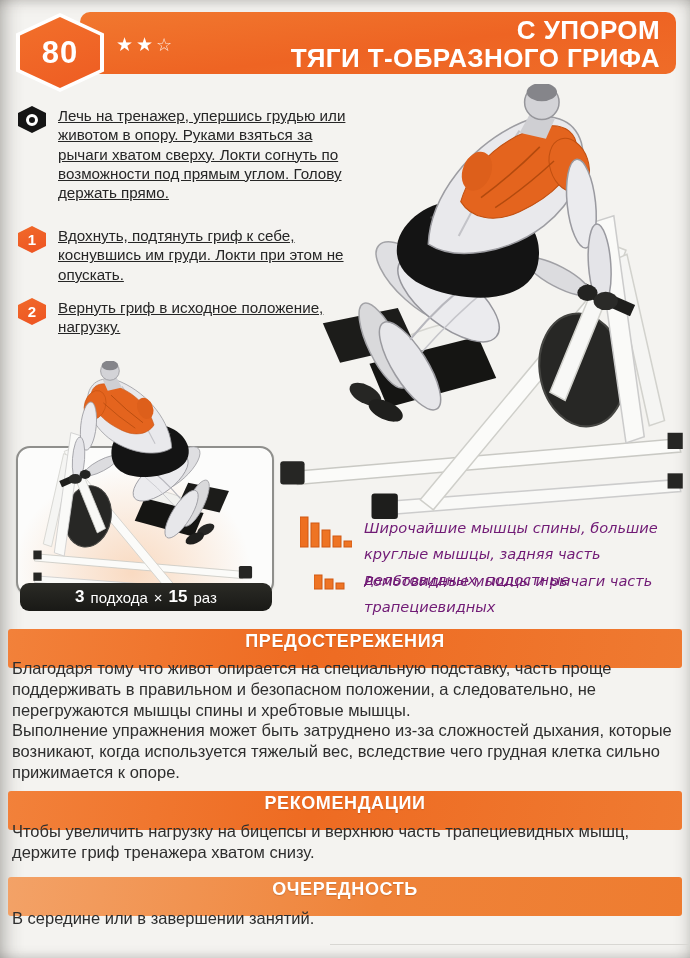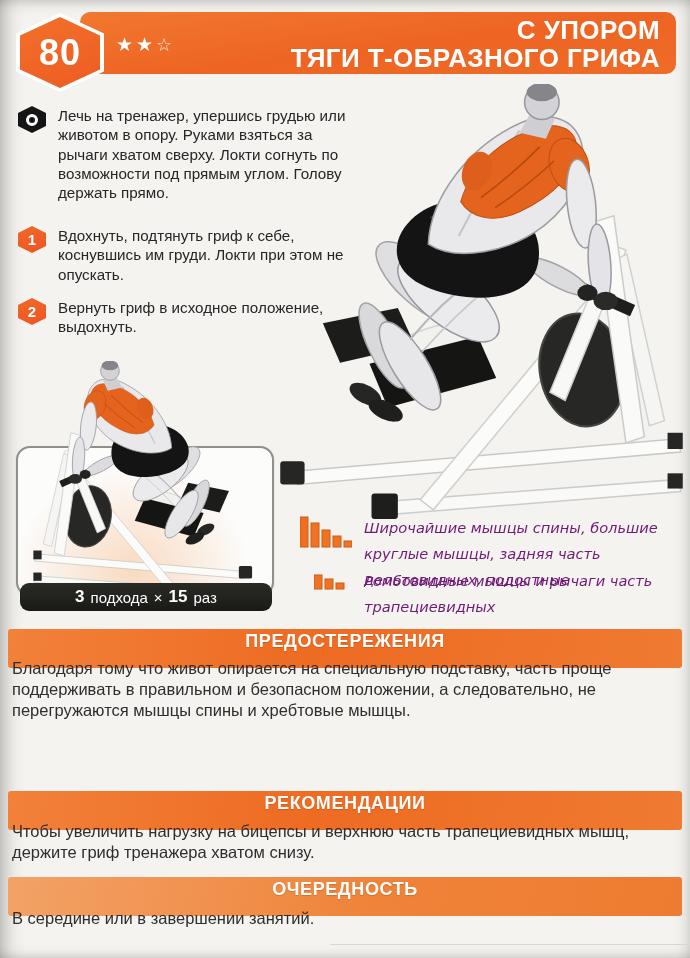--- a/index.html
+++ b/index.html
@@ -22,34 +22,34 @@
   .header-title {
     position:absolute; right:16px; top:4px; text-align:right;
     color:#fff; font-weight:bold; font-size:26px; line-height:28px; letter-spacing:.4px;
   }
   .badge-hex { position:absolute; left:16px; top:13px; width:88px; height:79px;
     clip-path:polygon(50% 0,100% 26%,100% 74%,50% 100%,0 74%,0 26%); background:#fff; }
   .badge-hex-inner { position:absolute; inset:4px;
     clip-path:polygon(50% 0,100% 26%,100% 74%,50% 100%,0 74%,0 26%);
     background:linear-gradient(160deg,#f2702b,#ee5c22);
     display:flex; align-items:center; justify-content:center; }
-  .badge-number { color:#fff; font-weight:bold; font-size:36px; letter-spacing:1px; }
+  .badge-number { color:#fff; font-weight:bold; font-size:31px; letter-spacing:1px; }
   .stars { position:absolute; left:116px; top:33px; font-size:19px; color:#fff; letter-spacing:3px; }
   .star-empty { opacity:.85; font-size:18px; }
 
   
   .step { position:absolute; left:18px; width:334px; display:flex; gap:12px; }
   .step-marker { flex:0 0 28px; width:28px; height:27px; position:relative;
     clip-path:polygon(50% 0,100% 26%,100% 74%,50% 100%,0 74%,0 26%);
     background:linear-gradient(160deg,#f06a2a,#ee5322);
     color:#fff; font-weight:bold; font-size:15px;
     display:flex; align-items:center; justify-content:center; }
   .step-marker.black { background:#151515; }
   .ring { width:12px; height:12px; border:3.5px solid #fff; border-radius:50%; }
-  .step-text { font-size:15.2px; line-height:19.3px; color:#262626; }
+  .step-text { font-size:15.2px; line-height:19.3px; color:#262626;text-decoration:underline; }
 
   
   .main-illustration { position:absolute; left:276px; top:84px; width:410px; height:438px; }
   .thumb-box { position:absolute; left:16px; top:446px; width:258px; height:150px;
     background:#fcfcfb; border:2px solid #8f8f8c; border-radius:14px;
     box-shadow:0 1px 2px rgba(0,0,0,.12); overflow:hidden; }
   .thumb-glow { position:absolute; inset:0;
     background:radial-gradient(ellipse at 45% 85%, rgba(242,140,60,.30), rgba(242,140,60,0) 60%); }
   .thumb-fig { position:absolute; left:20px; top:361px; width:246px; height:238px; }
   .thumb-caption { position:absolute; left:20px; top:583px; width:252px; height:28px;
@@ -96,21 +96,21 @@
         <div class="ring"></div>
       </div>
     <div class="step-text">Лечь на тренажер, упершись грудью или животом в опору. Руками взяться за рычаги хватом сверху. Локти согнуть по возможности под прямым углом. Голову держать прямо.</div>
   </div>
   <div class="step" style="top:226px">
     <div class="step-marker">1</div>
     <div class="step-text">Вдохнуть, подтянуть гриф к себе, коснувшись им груди. Локти при этом не опускать.</div>
   </div>
   <div class="step" style="top:298px">
     <div class="step-marker">2</div>
-    <div class="step-text">Вернуть гриф в исходное положение, выдохнуть.</div>
+    <div class="step-text">Вернуть гриф в исходное положение, нагрузку.</div>
   </div>
 
   <div class="main-illustration">
     <svg viewBox="0 0 400 432" width="410" height="438">
       <g id="scene">
 
         <path d="M16,382 L394,350 L397,363 L19,395 Z" fill="#fbfbf9" stroke="#c9c9c4" stroke-width="1.5"></path>
         <path d="M102,412 L395,390 L397,402 L104,425 Z" fill="#f9f9f7" stroke="#cccccc" stroke-width="1.5"></path>
         <rect x="2" y="372" width="24" height="23" rx="3" fill="#262624"></rect>
         <rect x="92" y="404" width="26" height="25" rx="3" fill="#1e1e1c"></rect>
@@ -205,20 +205,21 @@
         <rect x="0" y="4" width="8" height="14" fill="#ee7424" stroke="#d05812" stroke-width="1"></rect>
         <rect x="11" y="8" width="8" height="10" fill="#ee7424" stroke="#d05812" stroke-width="1"></rect>
         <rect x="22" y="12" width="8" height="6" fill="#ee7424" stroke="#d05812" stroke-width="1"></rect>
       </svg>
     </span>
     <span class="legend-label">Ромбовидные мышцы и рычаги часть трапециевидных</span>
   </div>
 
   <div class="banner" style="top:629px;">ПРЕДОСТЕРЕЖЕНИЯ</div>
   <div class="para" style="top:658px;">Благодаря тому что живот опирается на специальную подставку, часть проще поддерживать в правильном и безопасном положении, а следовательно, не перегружаются мышцы спины и хребтовые мышцы.</div>
+  <div class="para" style="top:720px;">Выполнение упражнения может быть затруднено из-за сложностей дыхания, которые возникают, когда используется тяжелый вес, вследствие чего грудная клетка сильно прижимается к опоре.</div>
 
   <div class="banner" style="top:791px;">РЕКОМЕНДАЦИИ</div>
   <div class="para" style="top:821px;">Чтобы увеличить нагрузку на бицепсы и верхнюю часть трапециевидных мышц, держите гриф тренажера хватом снизу.</div>
 
   <div class="banner light" style="top:877px;">ОЧЕРЕДНОСТЬ</div>
   <div class="para" style="top:908px;">В середине или в завершении занятий.</div>
 
   <div class="scanline"></div>
 </div>
 

